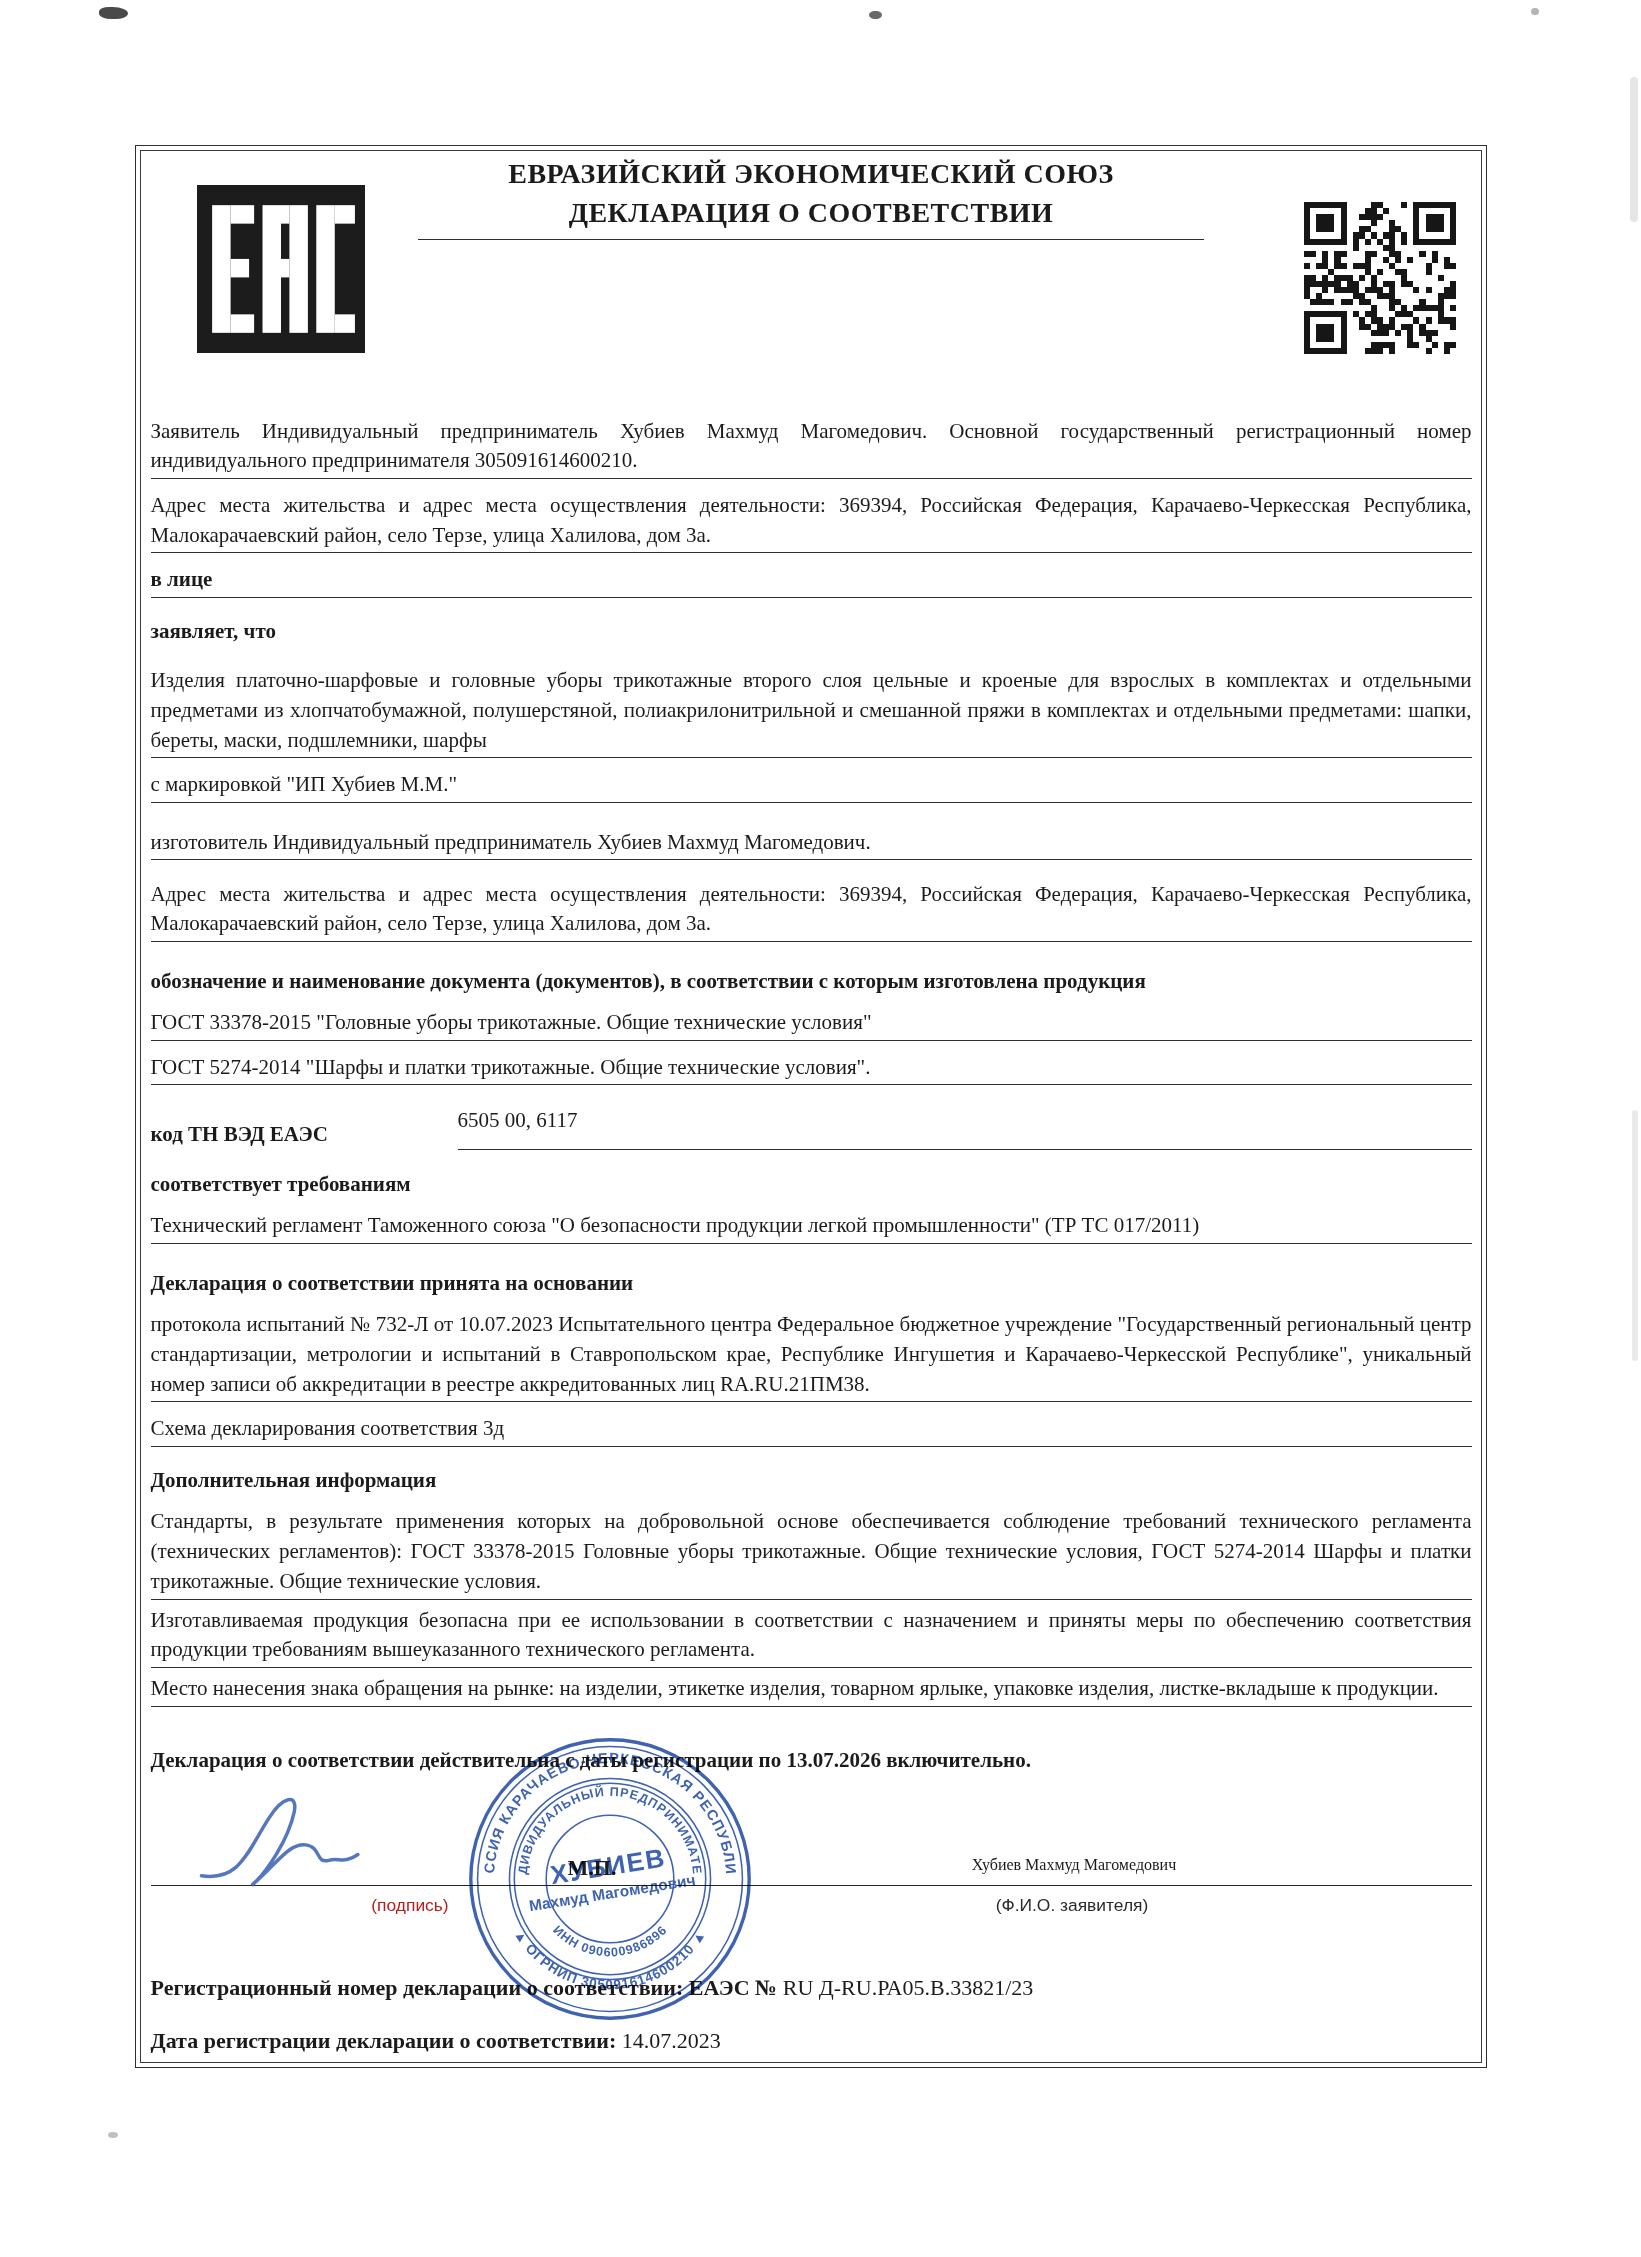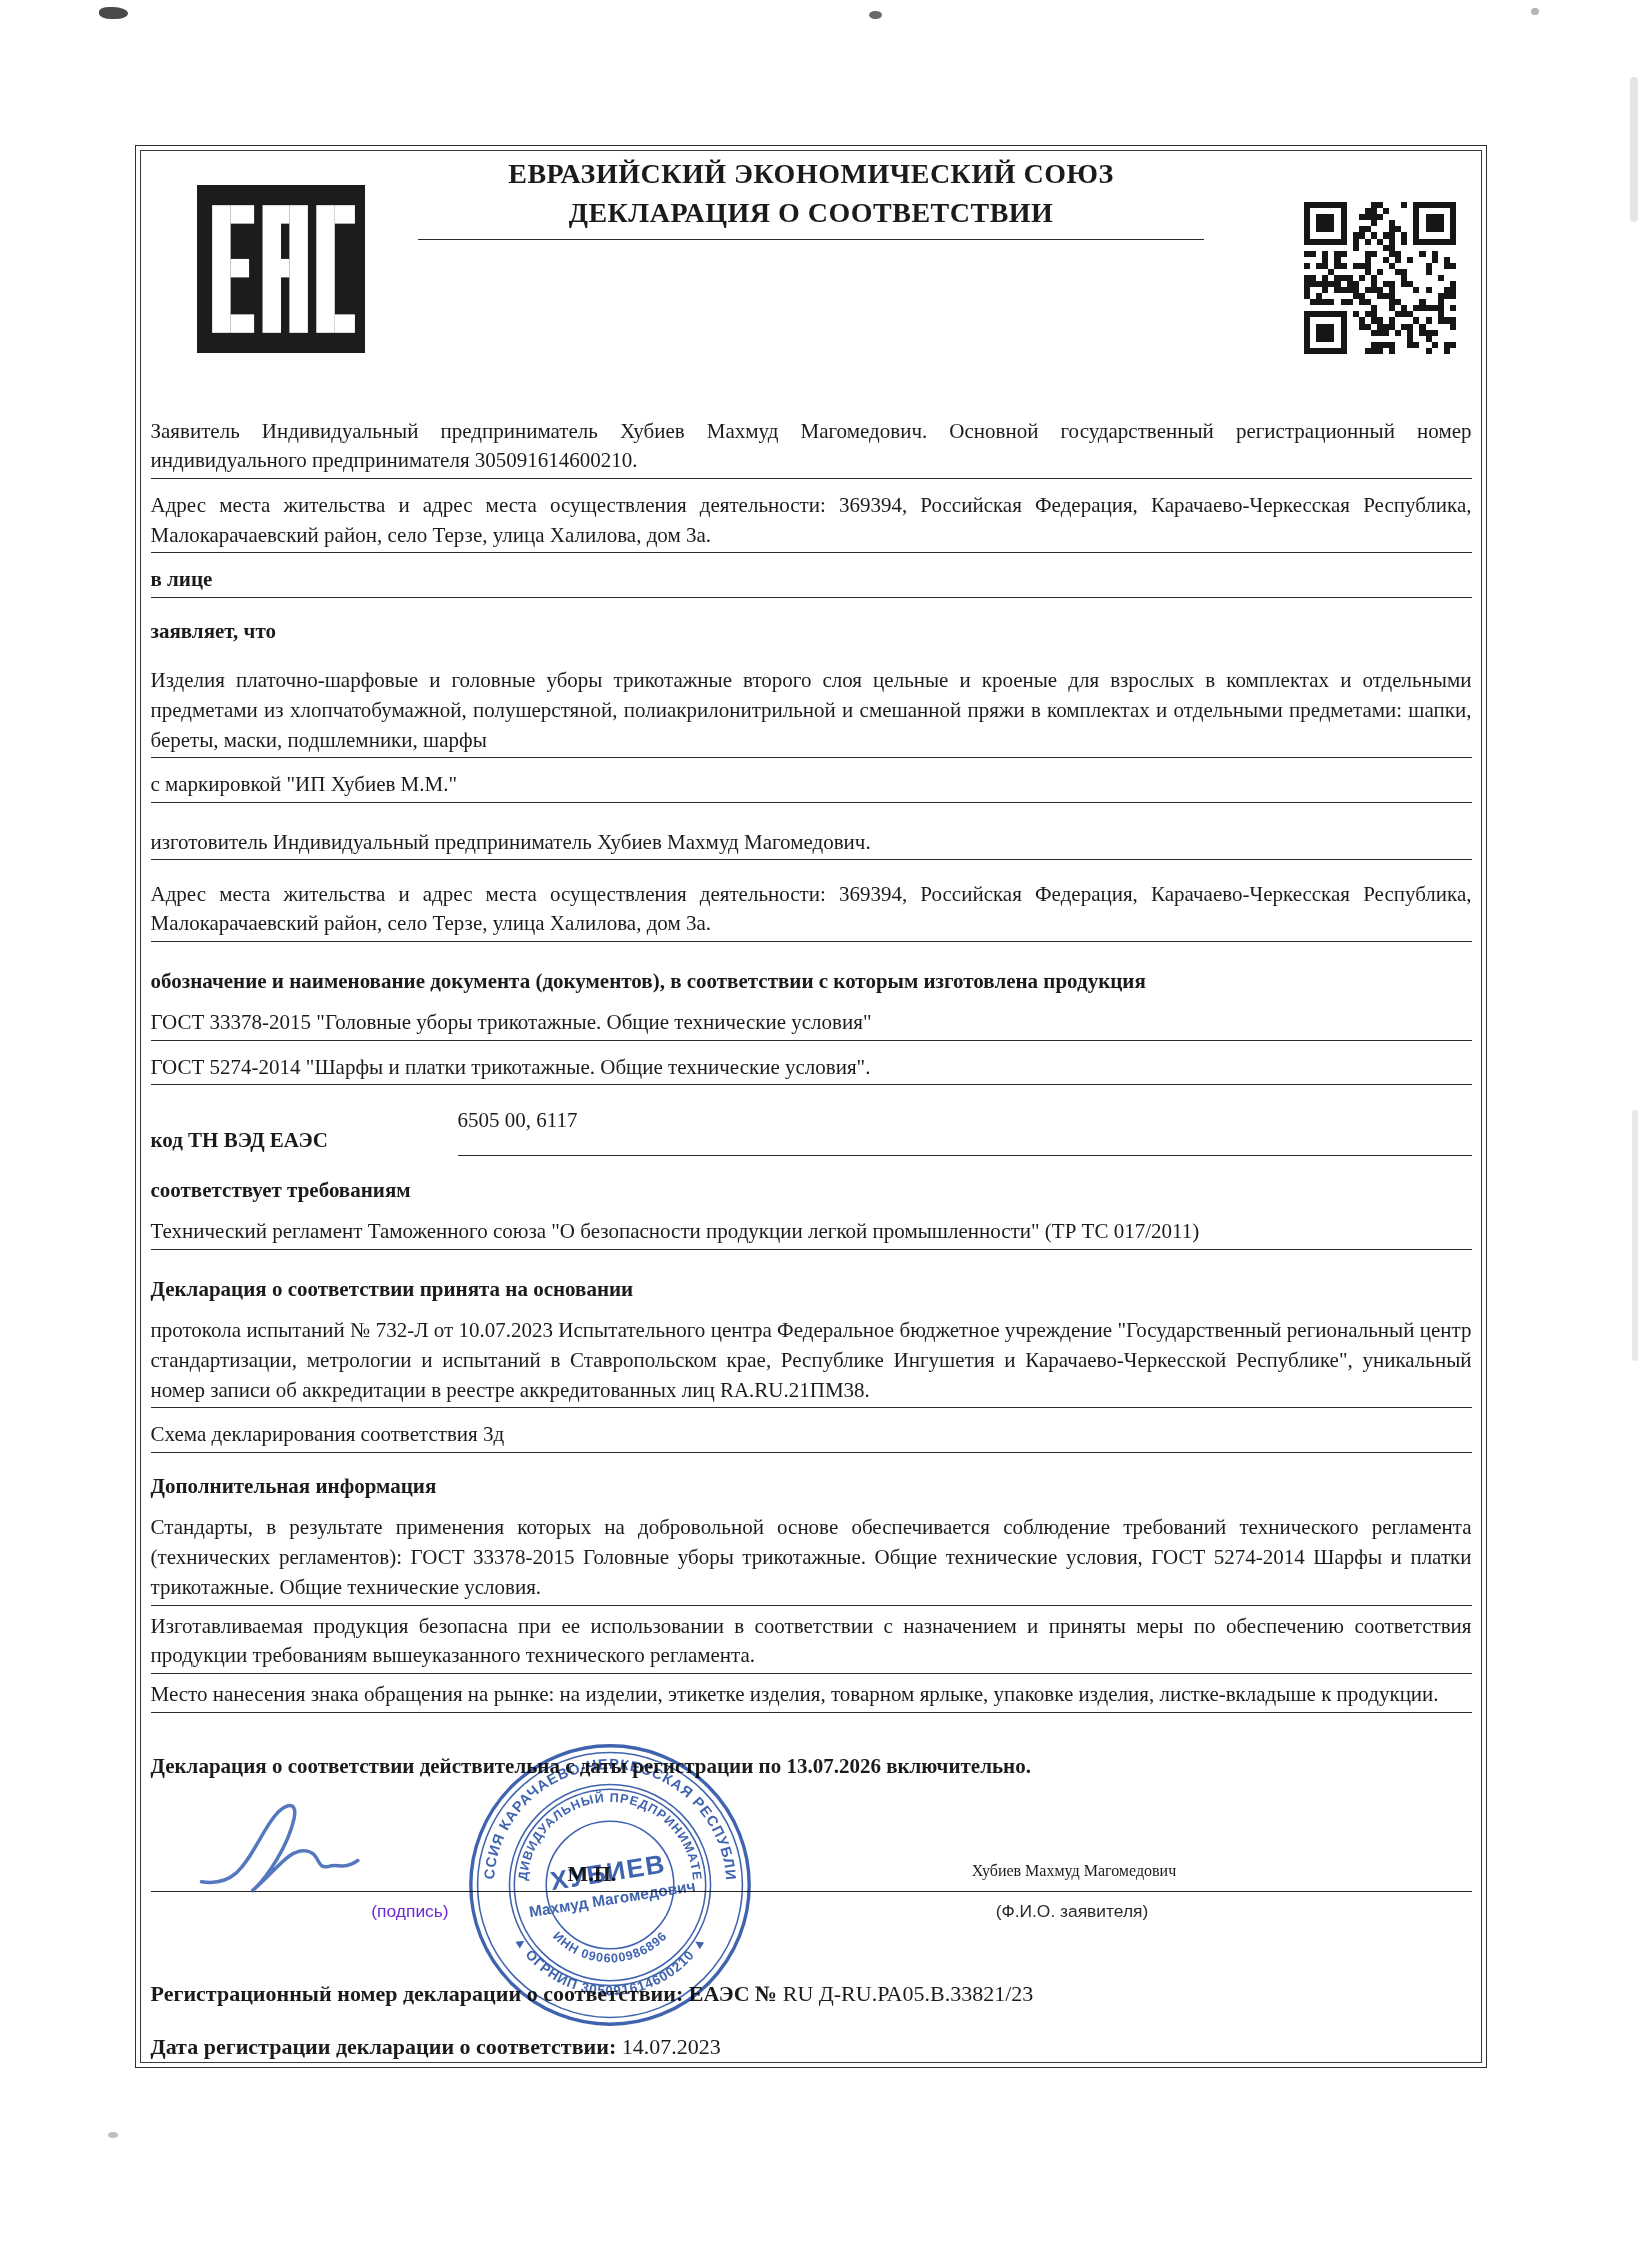--- a/index.html
+++ b/index.html
@@ -28,29 +28,29 @@
   .body{padding:0 14.5px;font-size:21px;line-height:1.42;}
   .blk{margin:11.6px 0 0 0;text-align:justify;}
   .blk.u{border-bottom:1.5px solid #2d2d2d;padding-bottom:1.9px;}
   .blk.b{font-weight:bold;}
   .blk .lead{font-weight:normal;}
   .mt-lg{margin-top:19.3px;}
   .mt-xl{margin-top:25px;}
 
   .tnved-row{display:flex;align-items:flex-end;margin-top:21px;}
   .tnved-row .lbl{font-weight:bold;flex:0 0 307px;}
-  .tnved-row .val{flex:1;border-bottom:1.5px solid #2d2d2d;padding-bottom:19px;}
+  .tnved-row .val{flex:1;border-bottom:1.5px solid #2d2d2d;padding-bottom:13px;}
 
   .validity{margin-top:39px;font-weight:bold;text-align:left;}
 
   .sig-area{position:relative;height:166px;margin-top:21px;}
   .sig-line-left{position:absolute;left:0;top:89px;width:519px;border-bottom:1.9px solid #242424;}
   .sig-line-right{position:absolute;left:526px;right:0;top:89px;border-bottom:1.9px solid #242424;}
   .sig-caption{position:absolute;left:0;top:97px;width:519px;text-align:center;
-               font-family:"Liberation Sans", sans-serif;font-size:17.4px;color:#6d28d9;}
+               font-family:"Liberation Sans", sans-serif;font-size:17.4px;color:#b91c1c;}
   .fio{position:absolute;left:526px;right:0;top:58px;text-align:center;font-size:16px;}
   .fio-caption{position:absolute;left:526px;right:4px;top:97px;text-align:center;
                font-family:"Liberation Sans", sans-serif;font-size:17.4px;color:#2a2a2a;}
   .mp{position:absolute;left:417px;top:56px;font-size:22px;font-weight:bold;z-index:3;}
   .sig-script{position:absolute;left:37px;top:-13.5px;width:222px;height:116px;z-index:2;}
   .stamp{position:absolute;left:314px;top:-62px;width:290px;height:290px;z-index:4;
          mix-blend-mode:multiply;opacity:.92;}
 
   .reg{margin-top:9.7px;text-align:left;font-size:22px;}
   .reg .lbl{font-weight:bold;}

